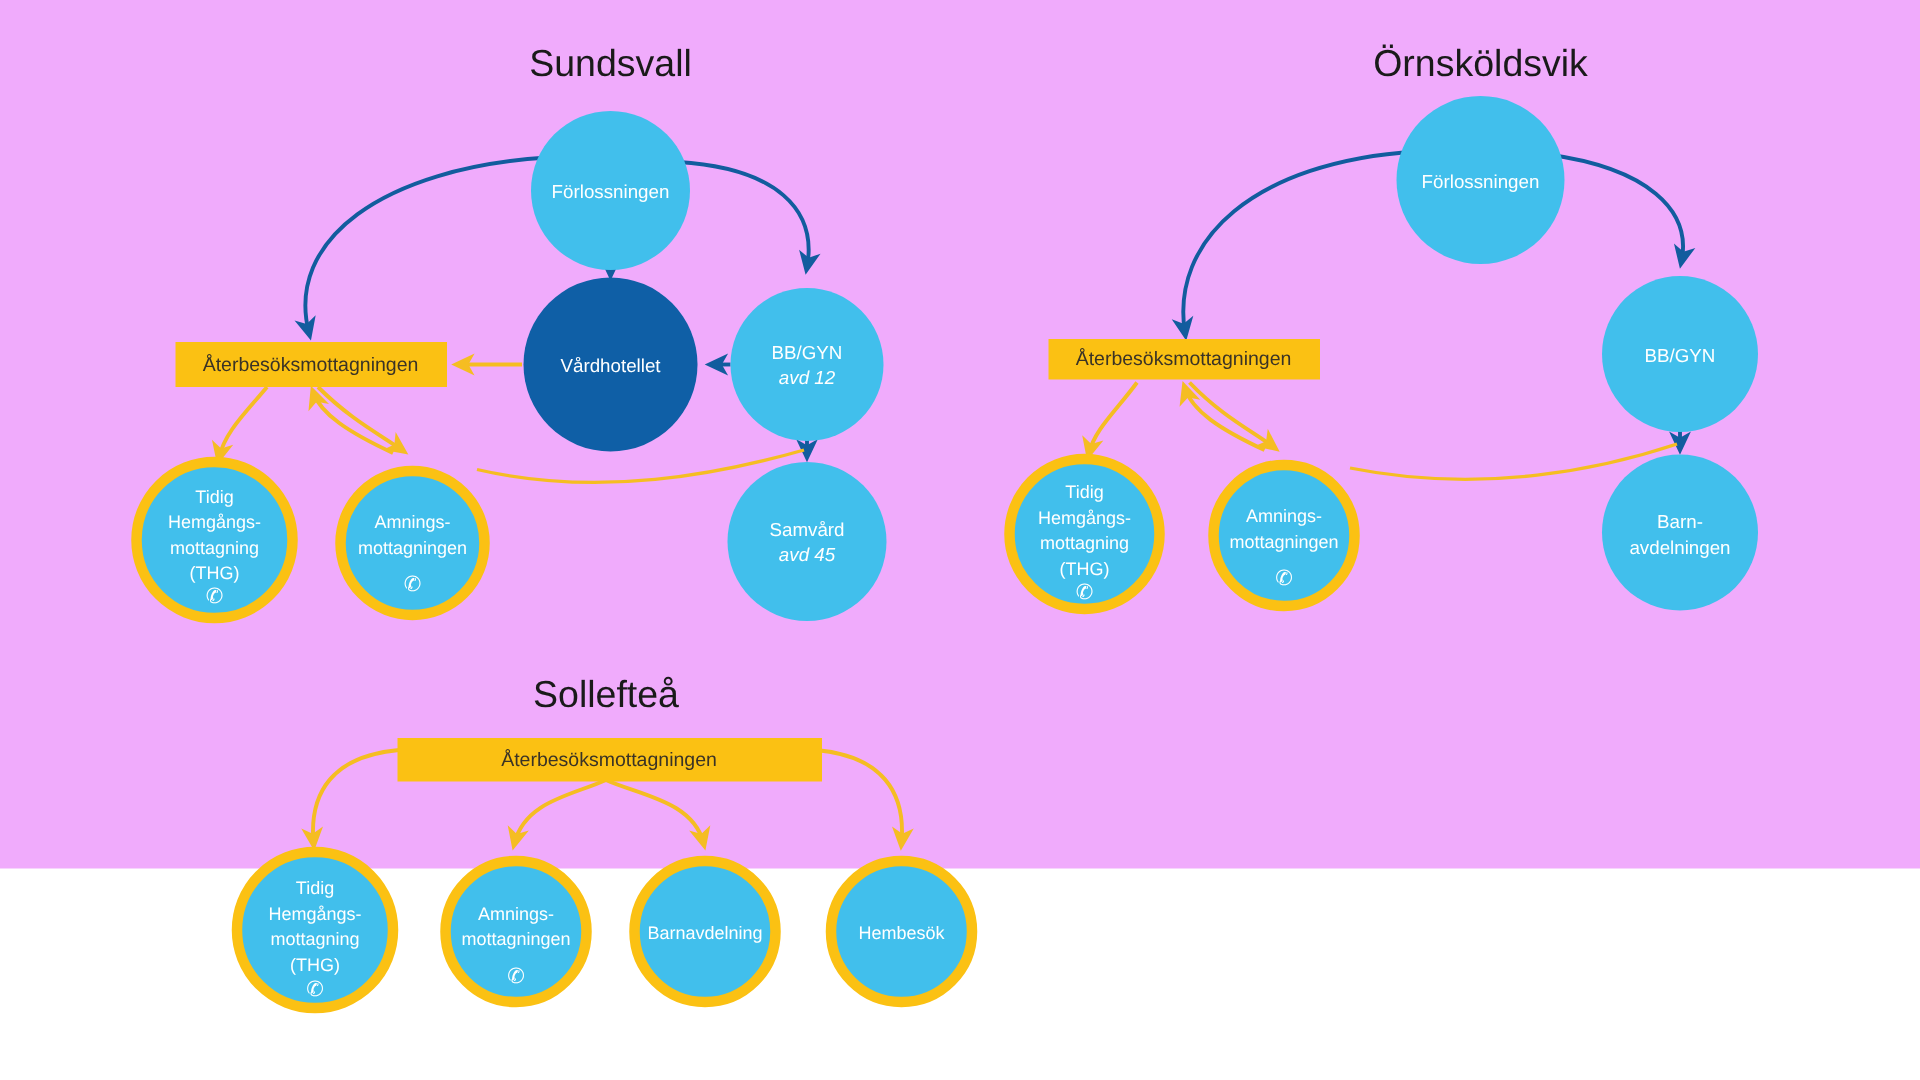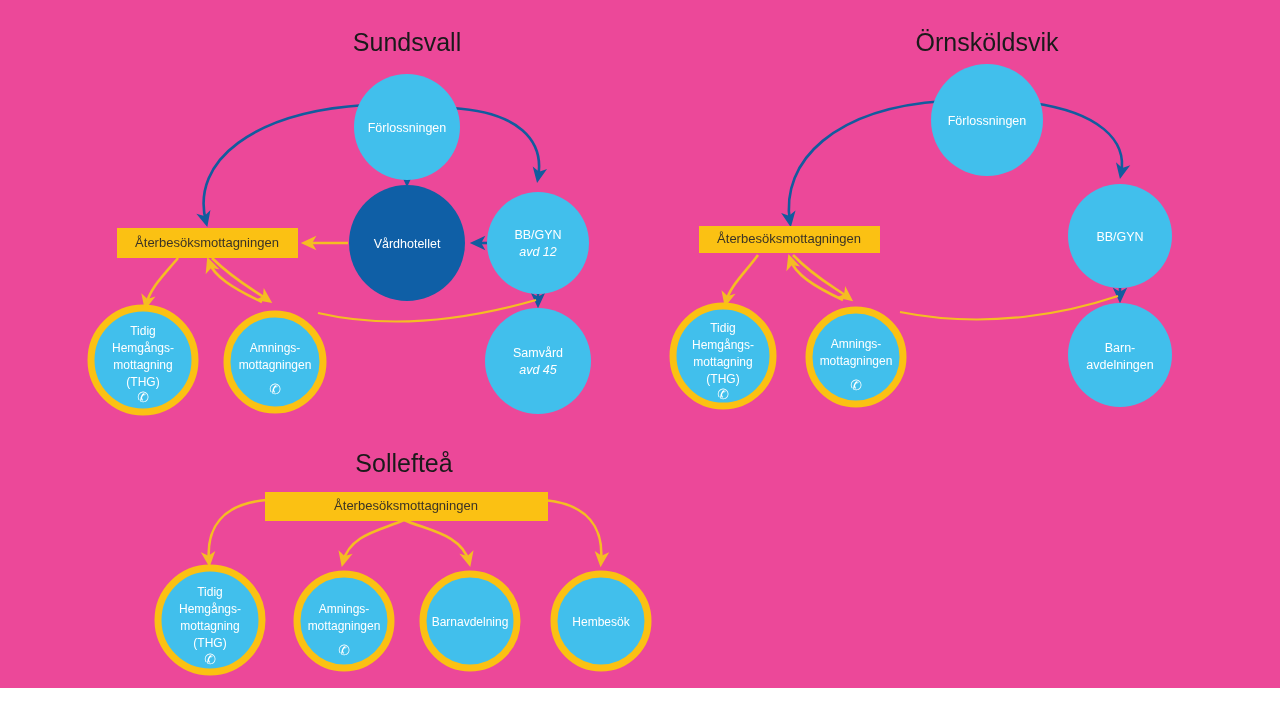--- a/index.html
+++ b/index.html
@@ -10,22 +10,22 @@
   }
   body {
     width: 1280px;
     height: 720px;
     overflow: hidden;
     font-family: "Liberation Sans", sans-serif;
   }
   #stage {
     position: relative;
     width: 1280px;
-    height: 688px;
-    background: #ec4899;
+    height: 579px;
+    background: #f0abfc;
   }
   svg#diagram {
     position: absolute;
     left: 0;
     top: 0;
     width: 1280px;
     height: 720px;
     display: block;
   }
   text {

